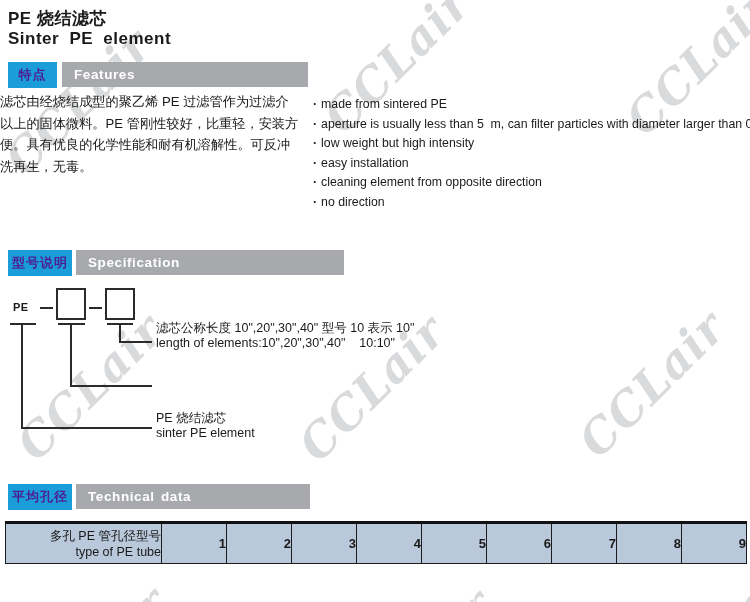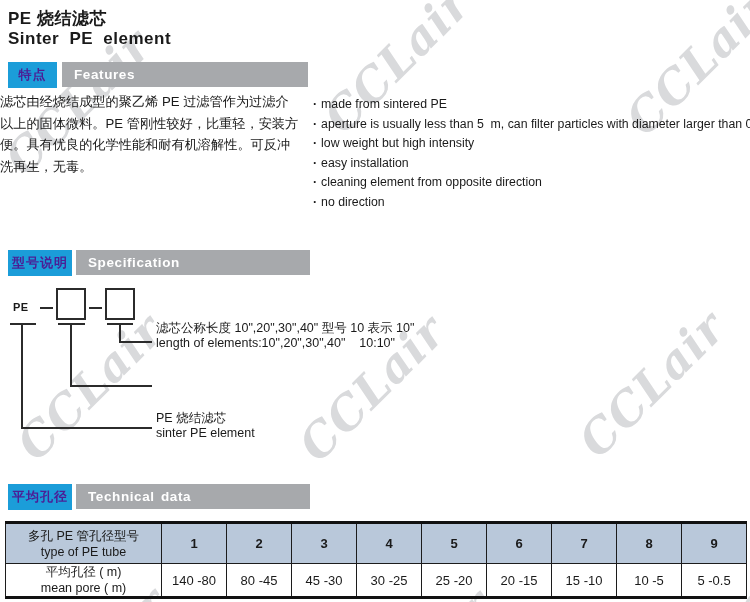--- a/index.html
+++ b/index.html
@@ -24,39 +24,39 @@
     position:absolute;height:26px;background:#1b9dd9;color:#4c1d95;font-size:13px;font-weight:bold;
     display:flex;align-items:center;justify-content:center;letter-spacing:1px;white-space:nowrap;
   }
   .bar{
     position:absolute;height:25px;background:#a7a9ac;color:#fff;font-size:13.5px;font-weight:bold;
     display:flex;align-items:center;padding-left:12px;box-sizing:border-box;letter-spacing:0.6px;word-spacing:2px;white-space:nowrap;
   }
   .tag-features{left:8px;top:62px;width:49px;}
   .bar-features{left:62px;top:62px;width:246px;}
   .tag-spec{left:8px;top:250px;width:64px;}
-  .bar-spec{left:76px;top:250px;width:234px;}
+  .bar-spec{left:76px;top:250px;width:268px;}
   .tag-tech{left:8px;top:484px;width:64px;}
   .bar-tech{left:76px;top:484px;width:234px;}
   
   .zh-para{position:absolute;left:0;top:91px;width:302px;font-size:13.2px;line-height:21.7px;}
   .zh-para div{white-space:pre;}
   .bullets{position:absolute;left:313px;top:95px;font-size:12.3px;line-height:19.6px;}
   .bullet{white-space:pre;}
   .bullet .dot{font-weight:bold;margin-right:4px;}
   
   .dline{position:absolute;background:#2b2b2b;}
   .dbox{position:absolute;width:26px;height:28px;border:2px solid #2b2b2b;background:transparent;}
   .dpe{position:absolute;left:13px;top:301px;font-size:11px;font-weight:bold;letter-spacing:0.5px;}
   .dlabel{position:absolute;font-size:12.5px;line-height:14.5px;}
   .dlabel div{white-space:pre;}
   
   .ttable{
     position:absolute;left:5px;top:521px;width:741px;border-collapse:collapse;table-layout:fixed;
-    font-size:13px;text-align:center;color:#1a1a1a;
+    font-size:13px;text-align:right;color:#1a1a1a;
   }
   .ttable td{border:1.5px solid #1c1c1c;padding:0;vertical-align:middle;}
   .ttable tr.hdr td{background:#b9c8da;height:39px;}
   .ttable tr.dat td{height:31px;background:transparent;}
   .ttable tr.hdr td{border-top:3px solid #111;}
   .ttable tr.dat td{border-bottom:3px solid #111;}
   .cell2{font-size:12.5px;line-height:16px;white-space:pre;}
   .num{font-weight:bold;}
 </style>
 </head>
@@ -148,28 +148,16 @@
       <td class="num">1</td>
       <td class="num">2</td>
       <td class="num">3</td>
       <td class="num">4</td>
       <td class="num">5</td>
       <td class="num">6</td>
       <td class="num">7</td>
       <td class="num">8</td>
       <td class="num">9</td>
     </tr>
-    <tr class="dat">
-      <td class="cell2"><div>平均孔径 ( m)</div><div>mean pore ( m)</div></td>
-      <td>140 -80</td>
-      <td>80 -45</td>
-      <td>45 -30</td>
-      <td>30 -25</td>
-      <td>25 -20</td>
-      <td>20 -15</td>
-      <td>15 -10</td>
-      <td>10 -5</td>
-      <td>5 -0.5</td>
-    </tr>
   </tbody>
     </table>
 
 </div>
 
 </body></html>

